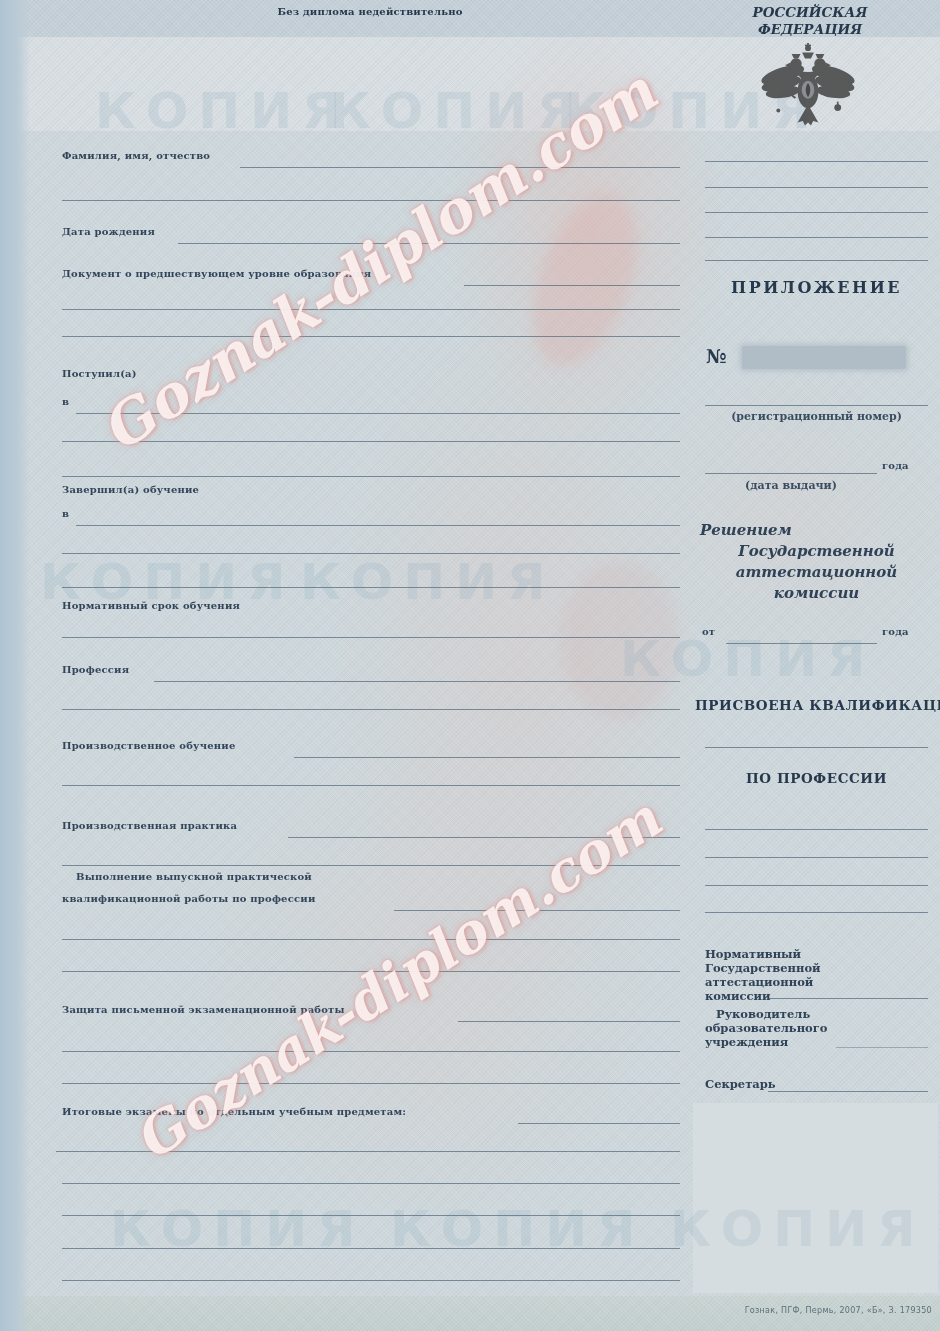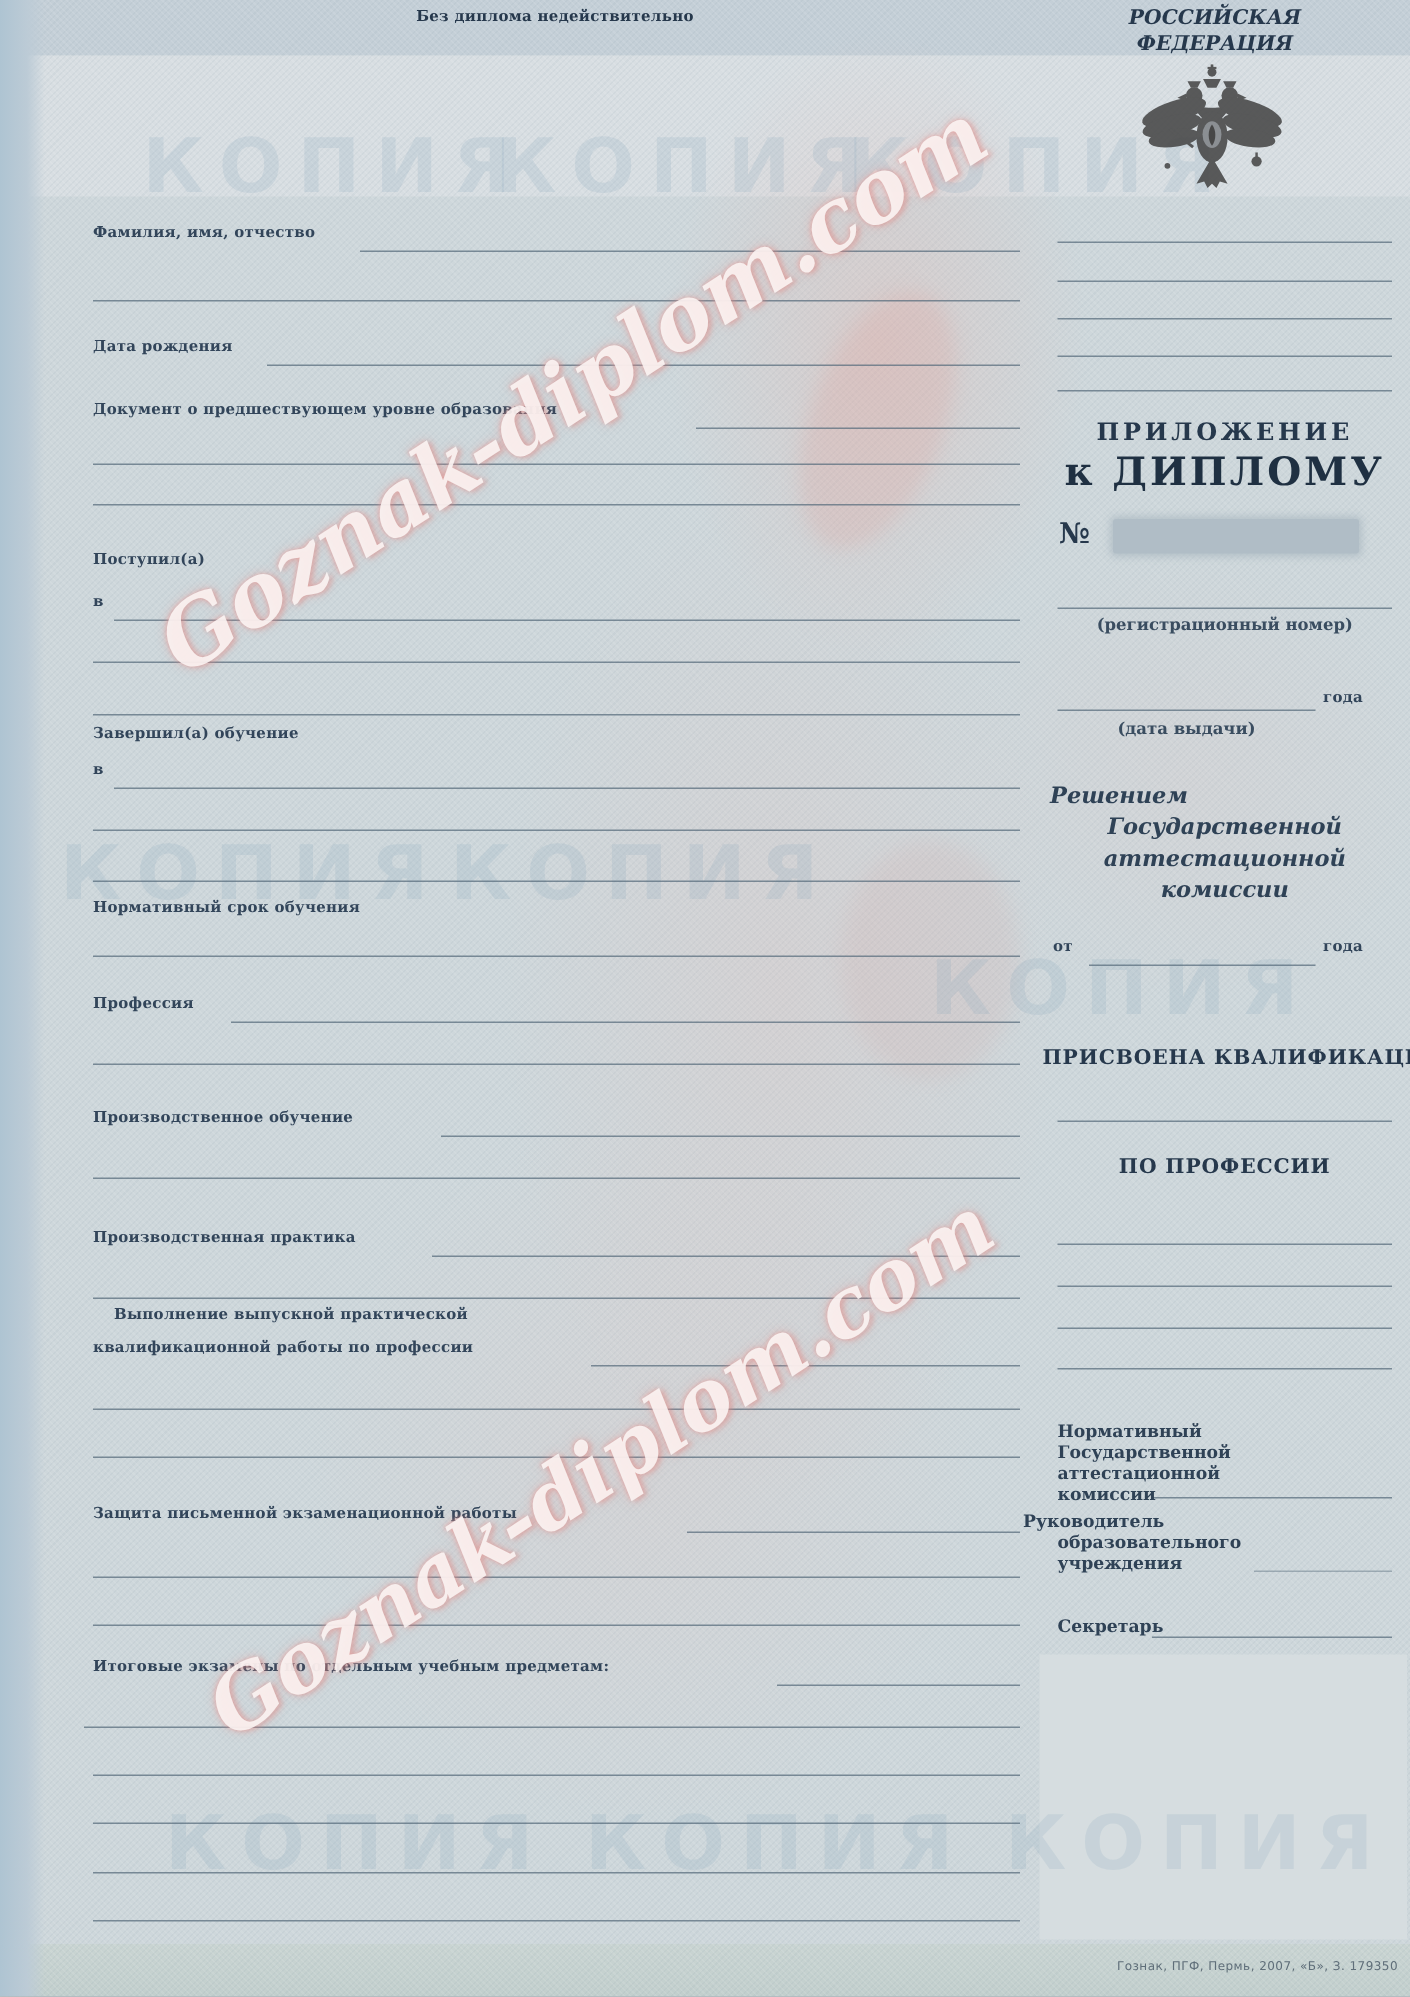--- a/index.html
+++ b/index.html
@@ -182,21 +182,20 @@
   <i class="rule" style="left:62px;top:1248px;width:618px;"></i>
   <i class="rule" style="left:62px;top:1280px;width:618px;"></i>
 
   <i class="rule" style="left:705px;top:161px;width:223px;"></i>
   <i class="rule" style="left:705px;top:187px;width:223px;"></i>
   <i class="rule" style="left:705px;top:212px;width:223px;"></i>
   <i class="rule" style="left:705px;top:237px;width:223px;"></i>
   <i class="rule" style="left:705px;top:260px;width:223px;"></i>
 
   <div class="txt annex1" style="left:700px;top:278px;width:233px;text-align:center;">ПРИЛОЖЕНИЕ</div>
-  <div class="txt annex2" style="left:700px;top:300px;width:233px;text-align:center;">к ДИПЛОМУ</div>
 
   <div class="txt" style="left:706px;top:345px;font-size:19px;font-weight:700;color:#26384c;">№</div>
   <div class="numbox"></div>
 
   <i class="rule" style="left:705px;top:405px;width:223px;"></i>
   <div class="txt small-cap" style="left:700px;top:410px;width:233px;text-align:center;">(регистрационный номер)</div>
 
   <i class="rule" style="left:705px;top:473px;width:172px;"></i>
   <div class="txt lbl" style="left:882px;top:460px;">года</div>
   <div class="txt small-cap" style="left:705px;top:479px;width:172px;text-align:center;">(дата выдачи)</div>
@@ -218,21 +217,21 @@
   <i class="rule" style="left:705px;top:857px;width:223px;"></i>
   <i class="rule" style="left:705px;top:885px;width:223px;"></i>
   <i class="rule" style="left:705px;top:912px;width:223px;"></i>
 
   <div class="txt sig" style="left:705px;top:948px;">Нормативный</div>
   <div class="txt sig" style="left:705px;top:962px;">Государственной</div>
   <div class="txt sig" style="left:705px;top:976px;">аттестационной</div>
   <div class="txt sig" style="left:705px;top:990px;">комиссии</div>
   <i class="rule" style="left:768px;top:998px;width:160px;"></i>
 
-  <div class="txt sig" style="left:682px;top:1008px;">Руководитель</div>
+  <div class="txt sig" style="left:716px;top:1008px;">Руководитель</div>
   <div class="txt sig" style="left:705px;top:1022px;">образовательного</div>
   <div class="txt sig" style="left:705px;top:1036px;">учреждения</div>
   <i class="rule faint" style="left:836px;top:1047px;width:92px;"></i>
 
   <div class="txt sig" style="left:705px;top:1078px;">Секретарь</div>
   <i class="rule" style="left:768px;top:1091px;width:160px;"></i>
 
   <div class="txt imprint" style="left:700px;top:1306px;width:232px;text-align:right;">Гознак, ПГФ, Пермь, 2007, «Б», З. 179350</div>
 
   <div class="wm-site" style="left:60px;top:225px;font-size:58px;transform:rotate(-33deg);transform-origin:center;">Goznak-diplom.com</div>

